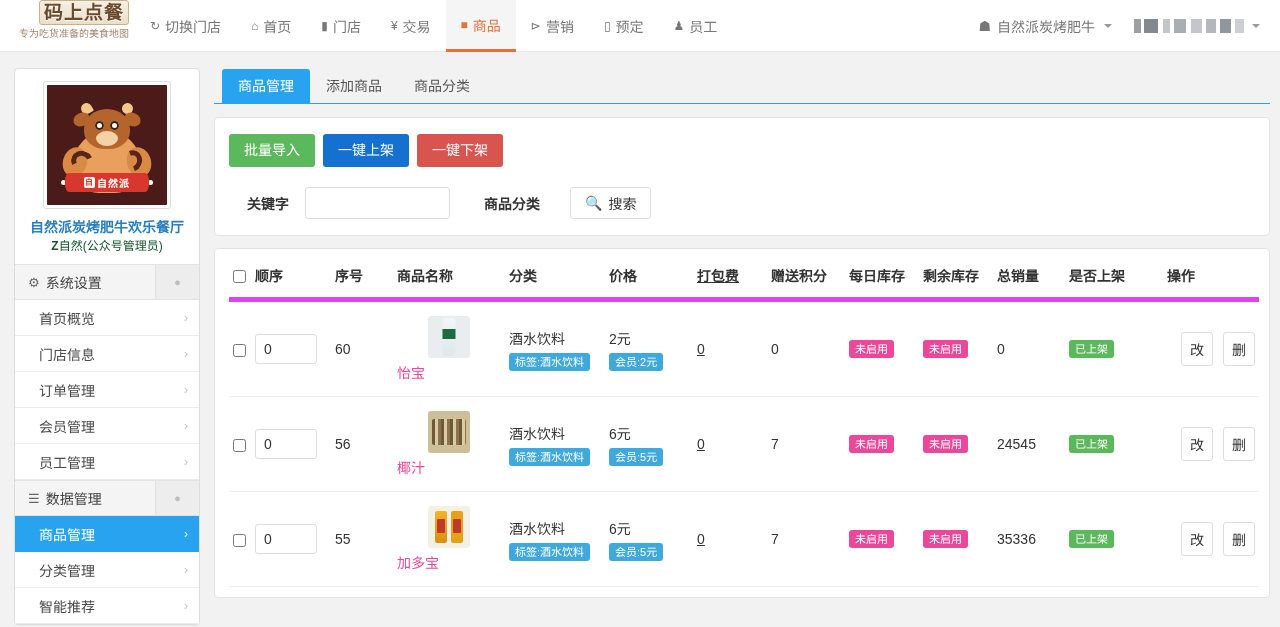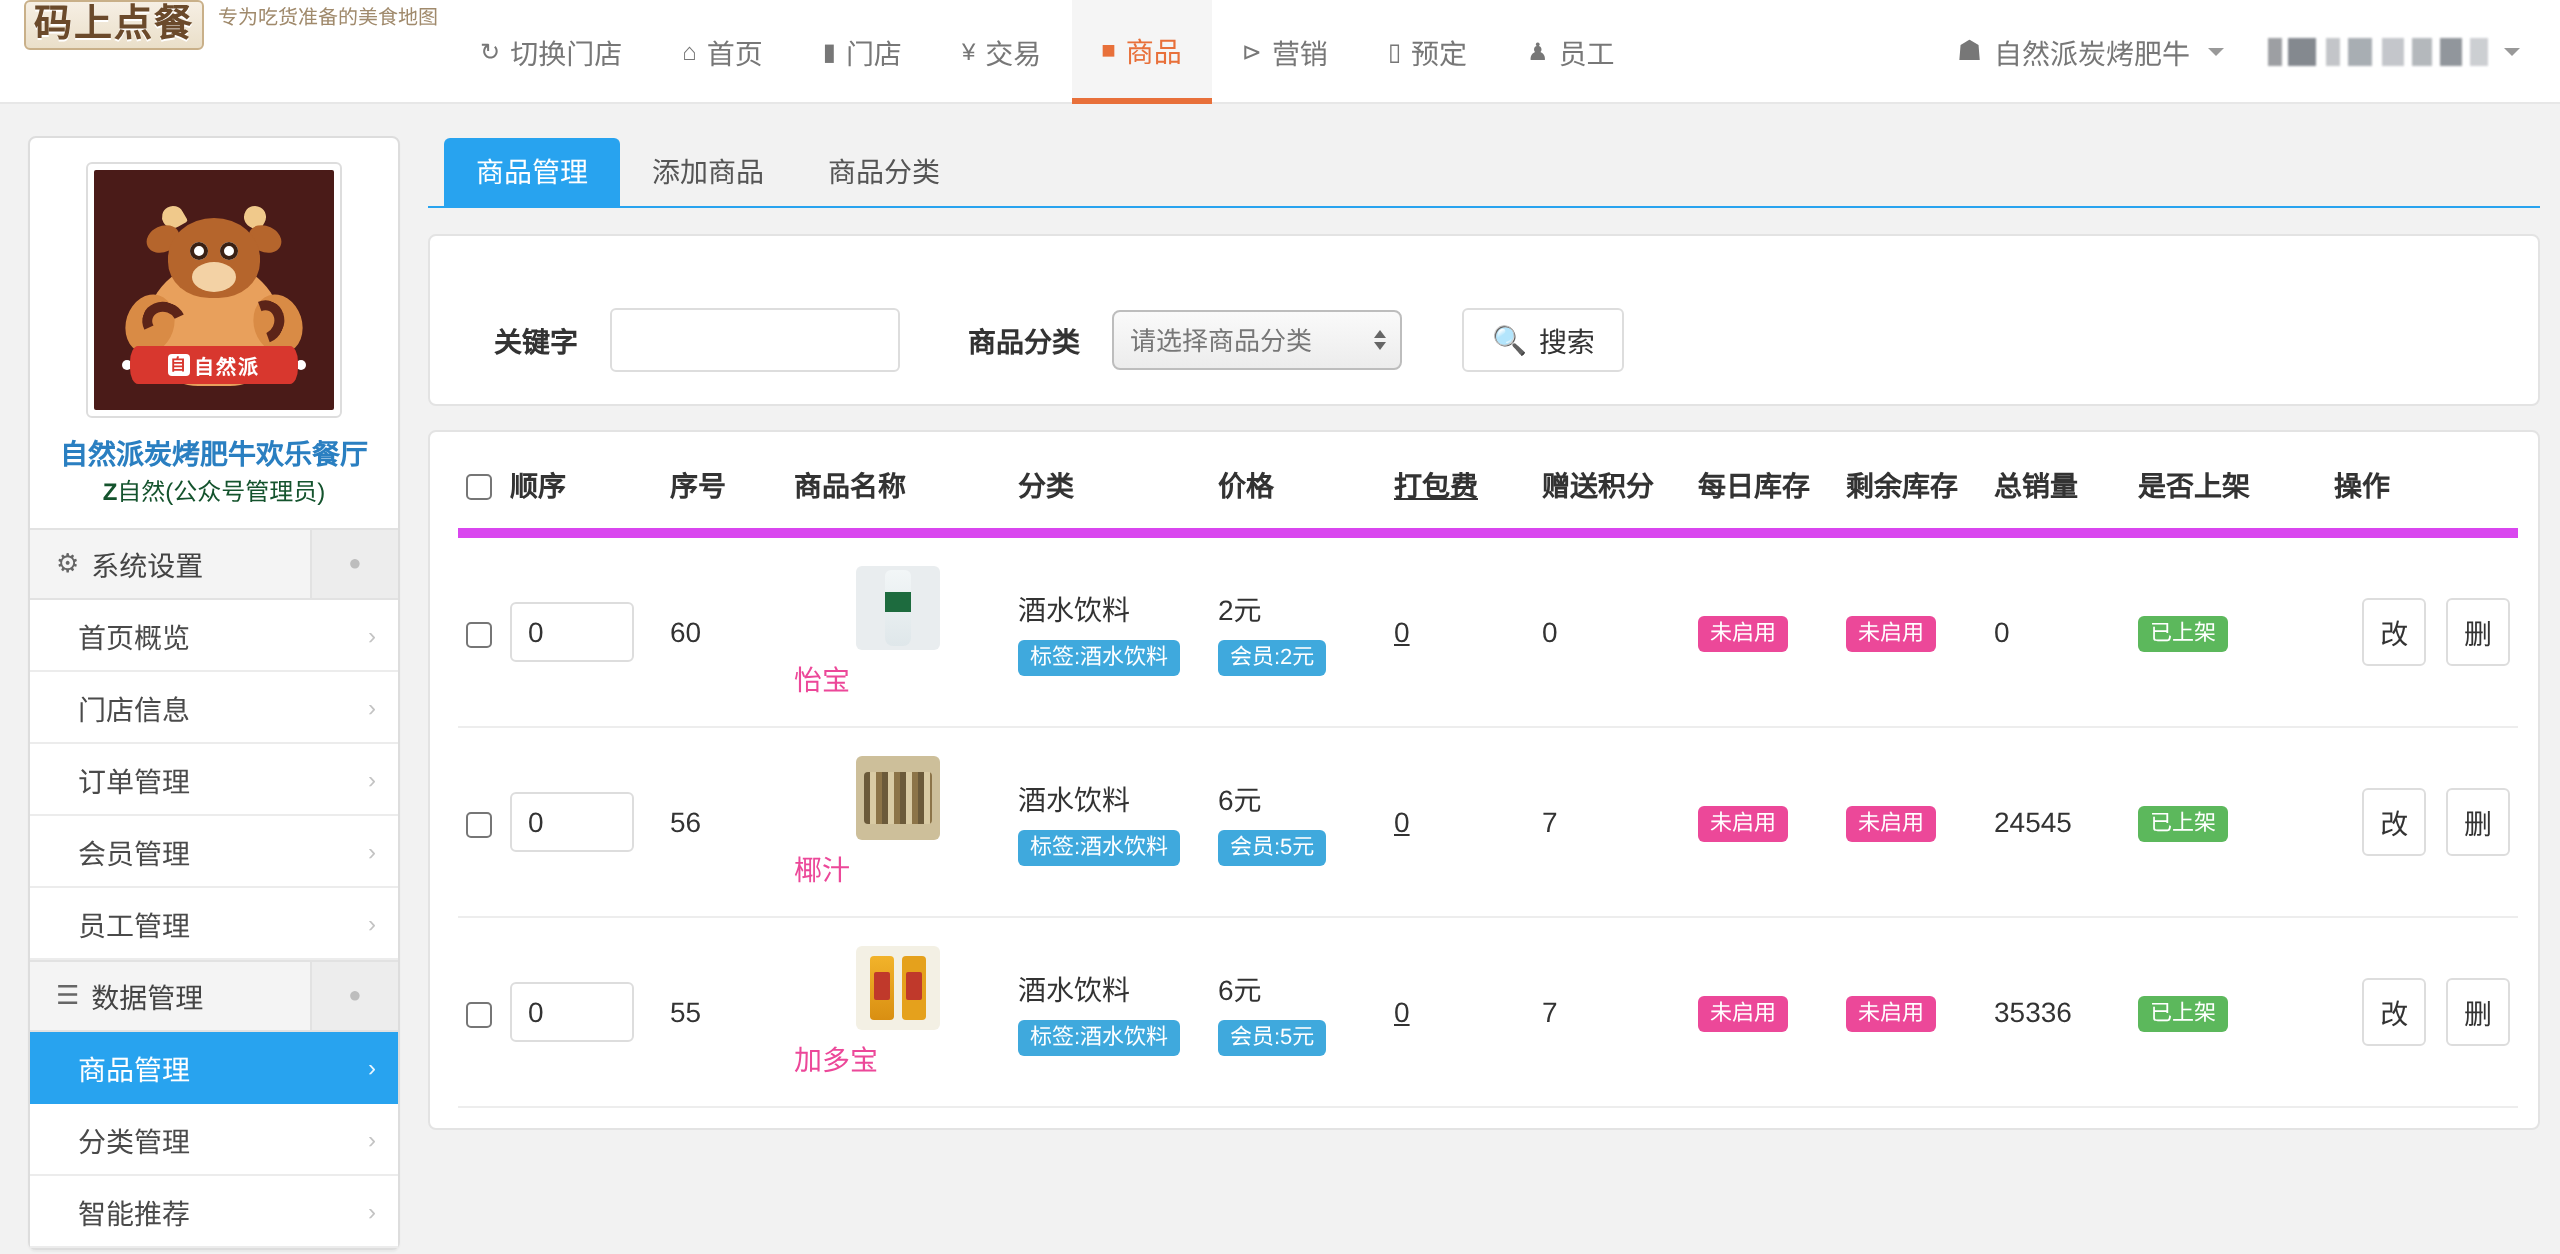--- a/index.html
+++ b/index.html
@@ -17,23 +17,24 @@
   
   .navbar {
     position: absolute; top: 0; left: 0;
     width: 1280px; height: 52px;
     background: #fff;
     border-bottom: 1px solid #e7e7e7;
     display: flex; align-items: stretch;
     z-index: 20;
   }
   .brand {
-    display: flex; align-items: flex-start;
+    display: flex; align-items: flex-end;
     padding: 0 6px 0 12px;
     height: 52px;
+    flex-direction: column;
   }
   .brand-logo {
     font-size: 19px; font-weight: 700;
     letter-spacing: 1px;
     color: #6b4a2b;
     background: linear-gradient(180deg,#f6efe4 0%,#eadfc9 100%);
     border: 1px solid #c9b089;
     border-radius: 3px;
     padding: 1px 4px;
     line-height: 21px;
@@ -589,35 +590,31 @@
 
 <div class="content">
 
   <div class="tabs">
     <div class="tab active">商品管理</div>
     <div class="tab">添加商品</div>
     <div class="tab">商品分类</div>
   </div>
 
   <div class="panel">
+    <div class="btn-row">
+      <button class="btn btn-green">批量导入</button>
+      <button class="btn btn-blue">一键上架</button>
+      <button class="btn btn-red">一键下架</button>
+    </div>
 
     <div class="filter-row">
       <span class="flabel">关键字</span>
       <input class="ftext" type="text" placeholder="" style="">
       <span class="fgap"></span>
       <span class="flabel">商品分类</span>
-      <span class="fselect-wrap">
-        <select class="fselect">
-          <option>请选择商品分类</option>
-        </select>
-        <span class="fselect-arrows">
-            <i class="up"></i>
-            <i class="down"></i>
-          </span>
-      </span>
       <button class="btn-search">
         <span>🔍</span>
         <span>搜索</span>
       </button>
     </div>
   </div>
 
   <div class="table-panel">
     <table class="grid">
       <thead>

